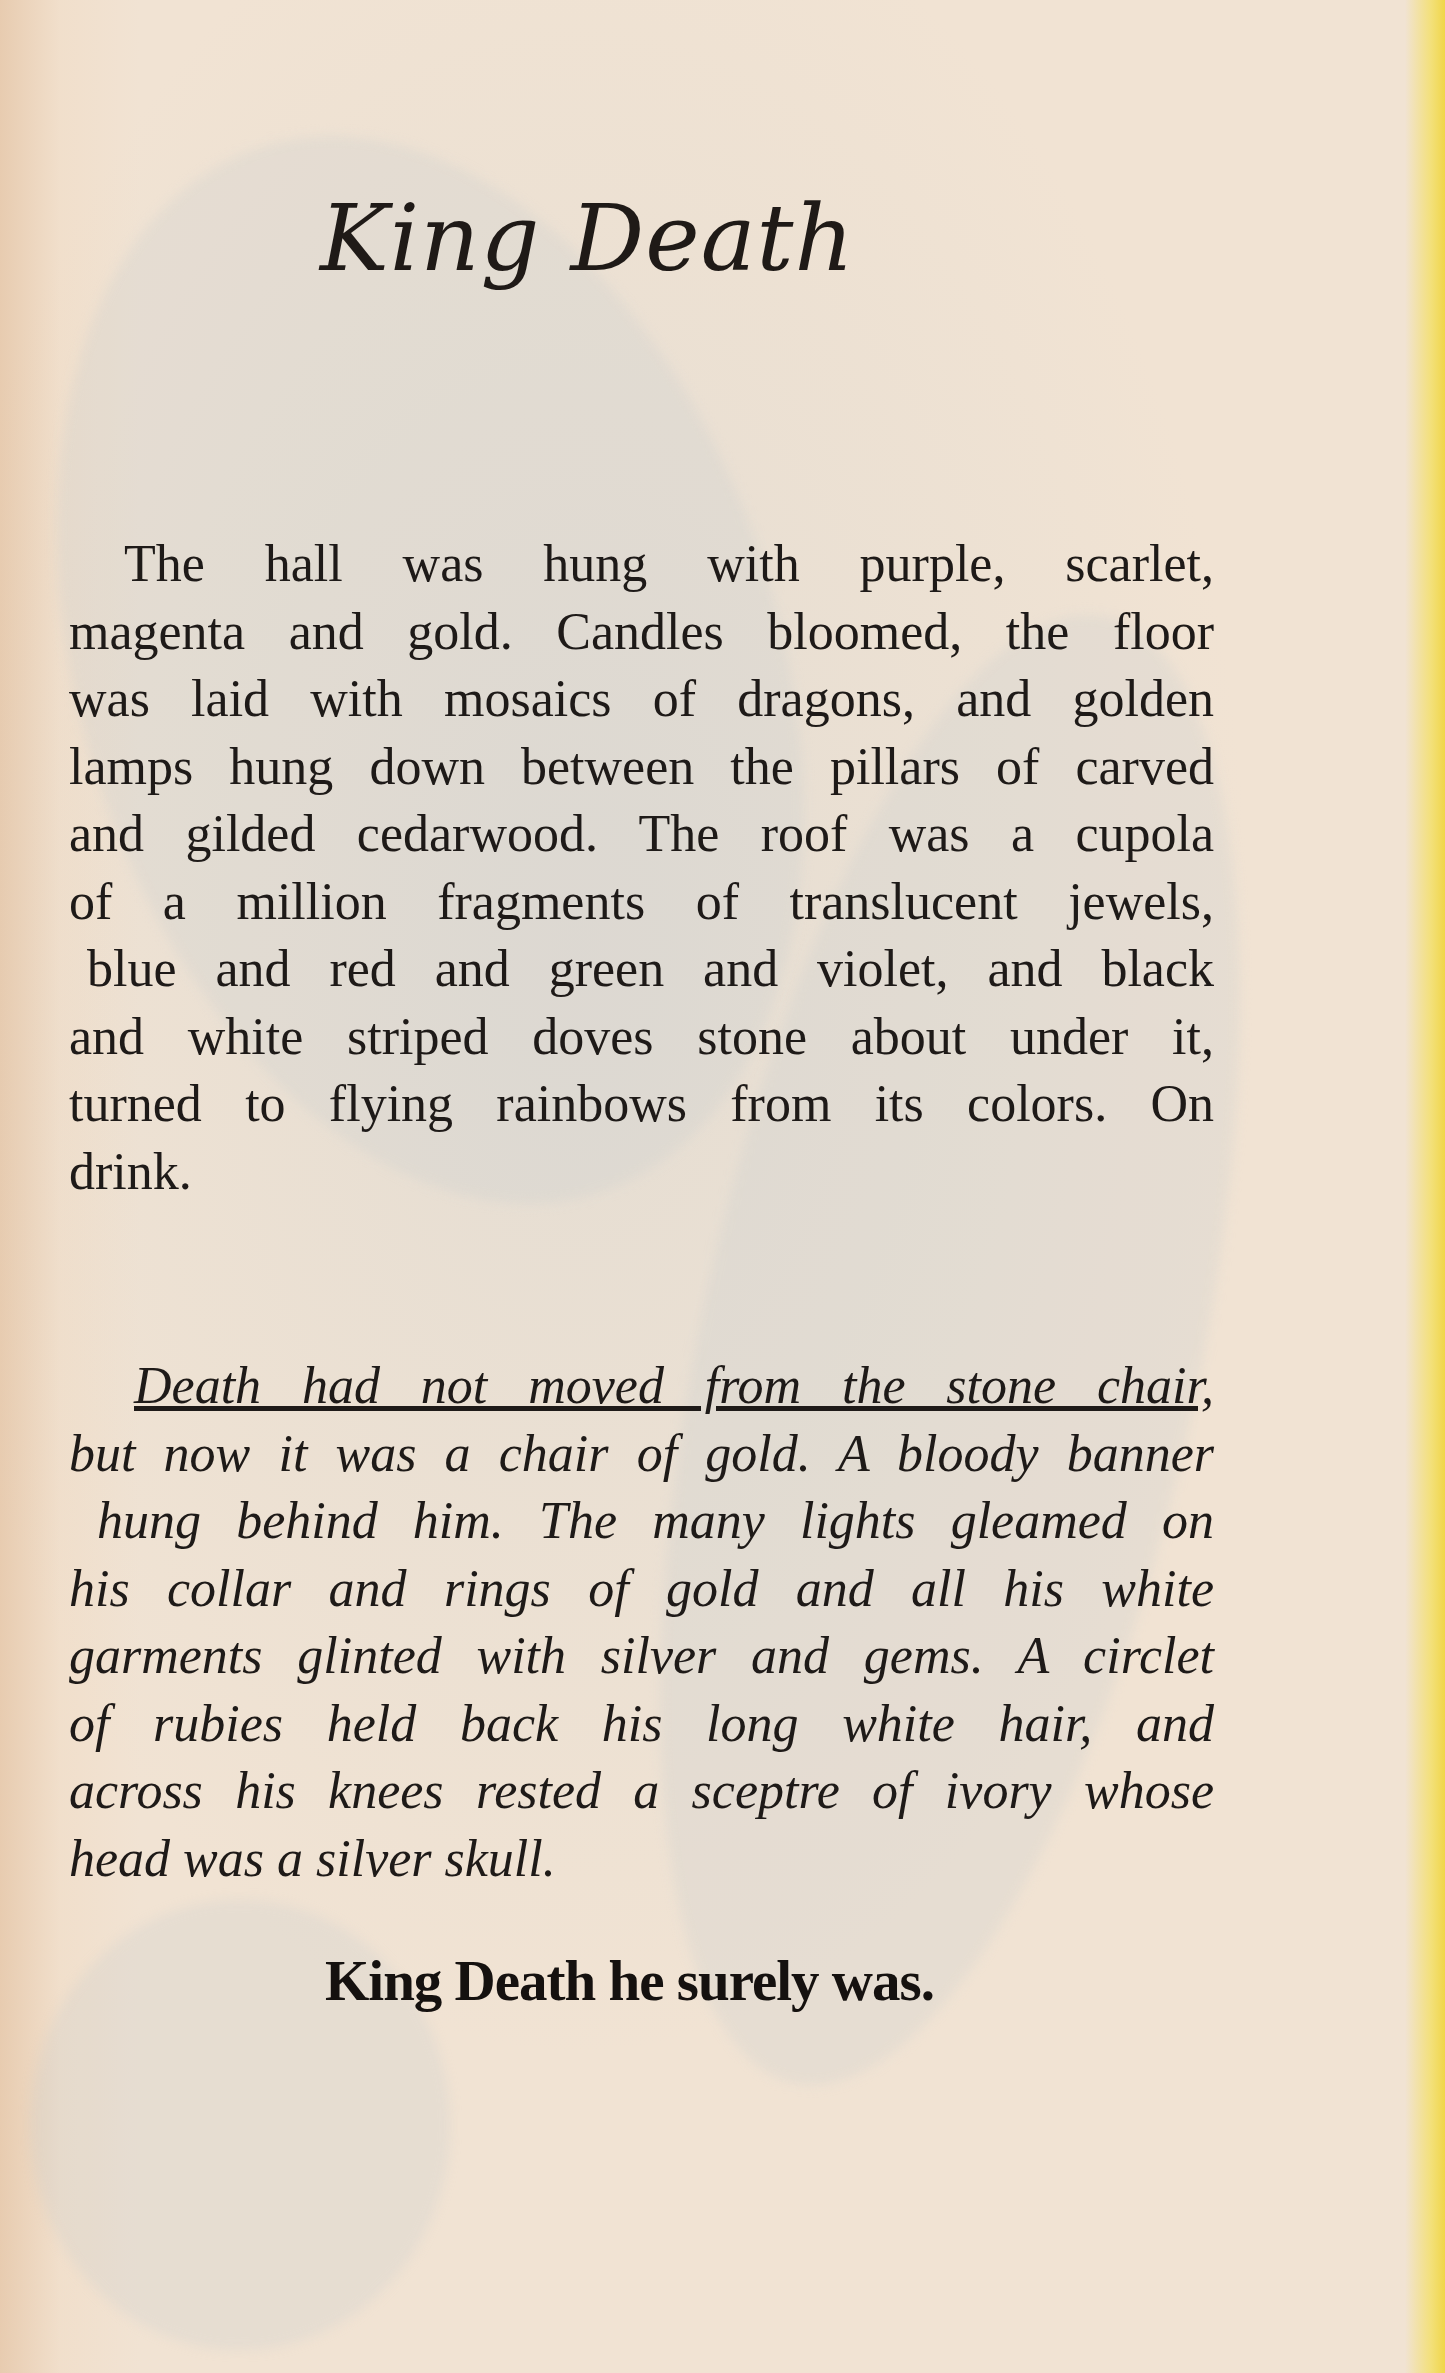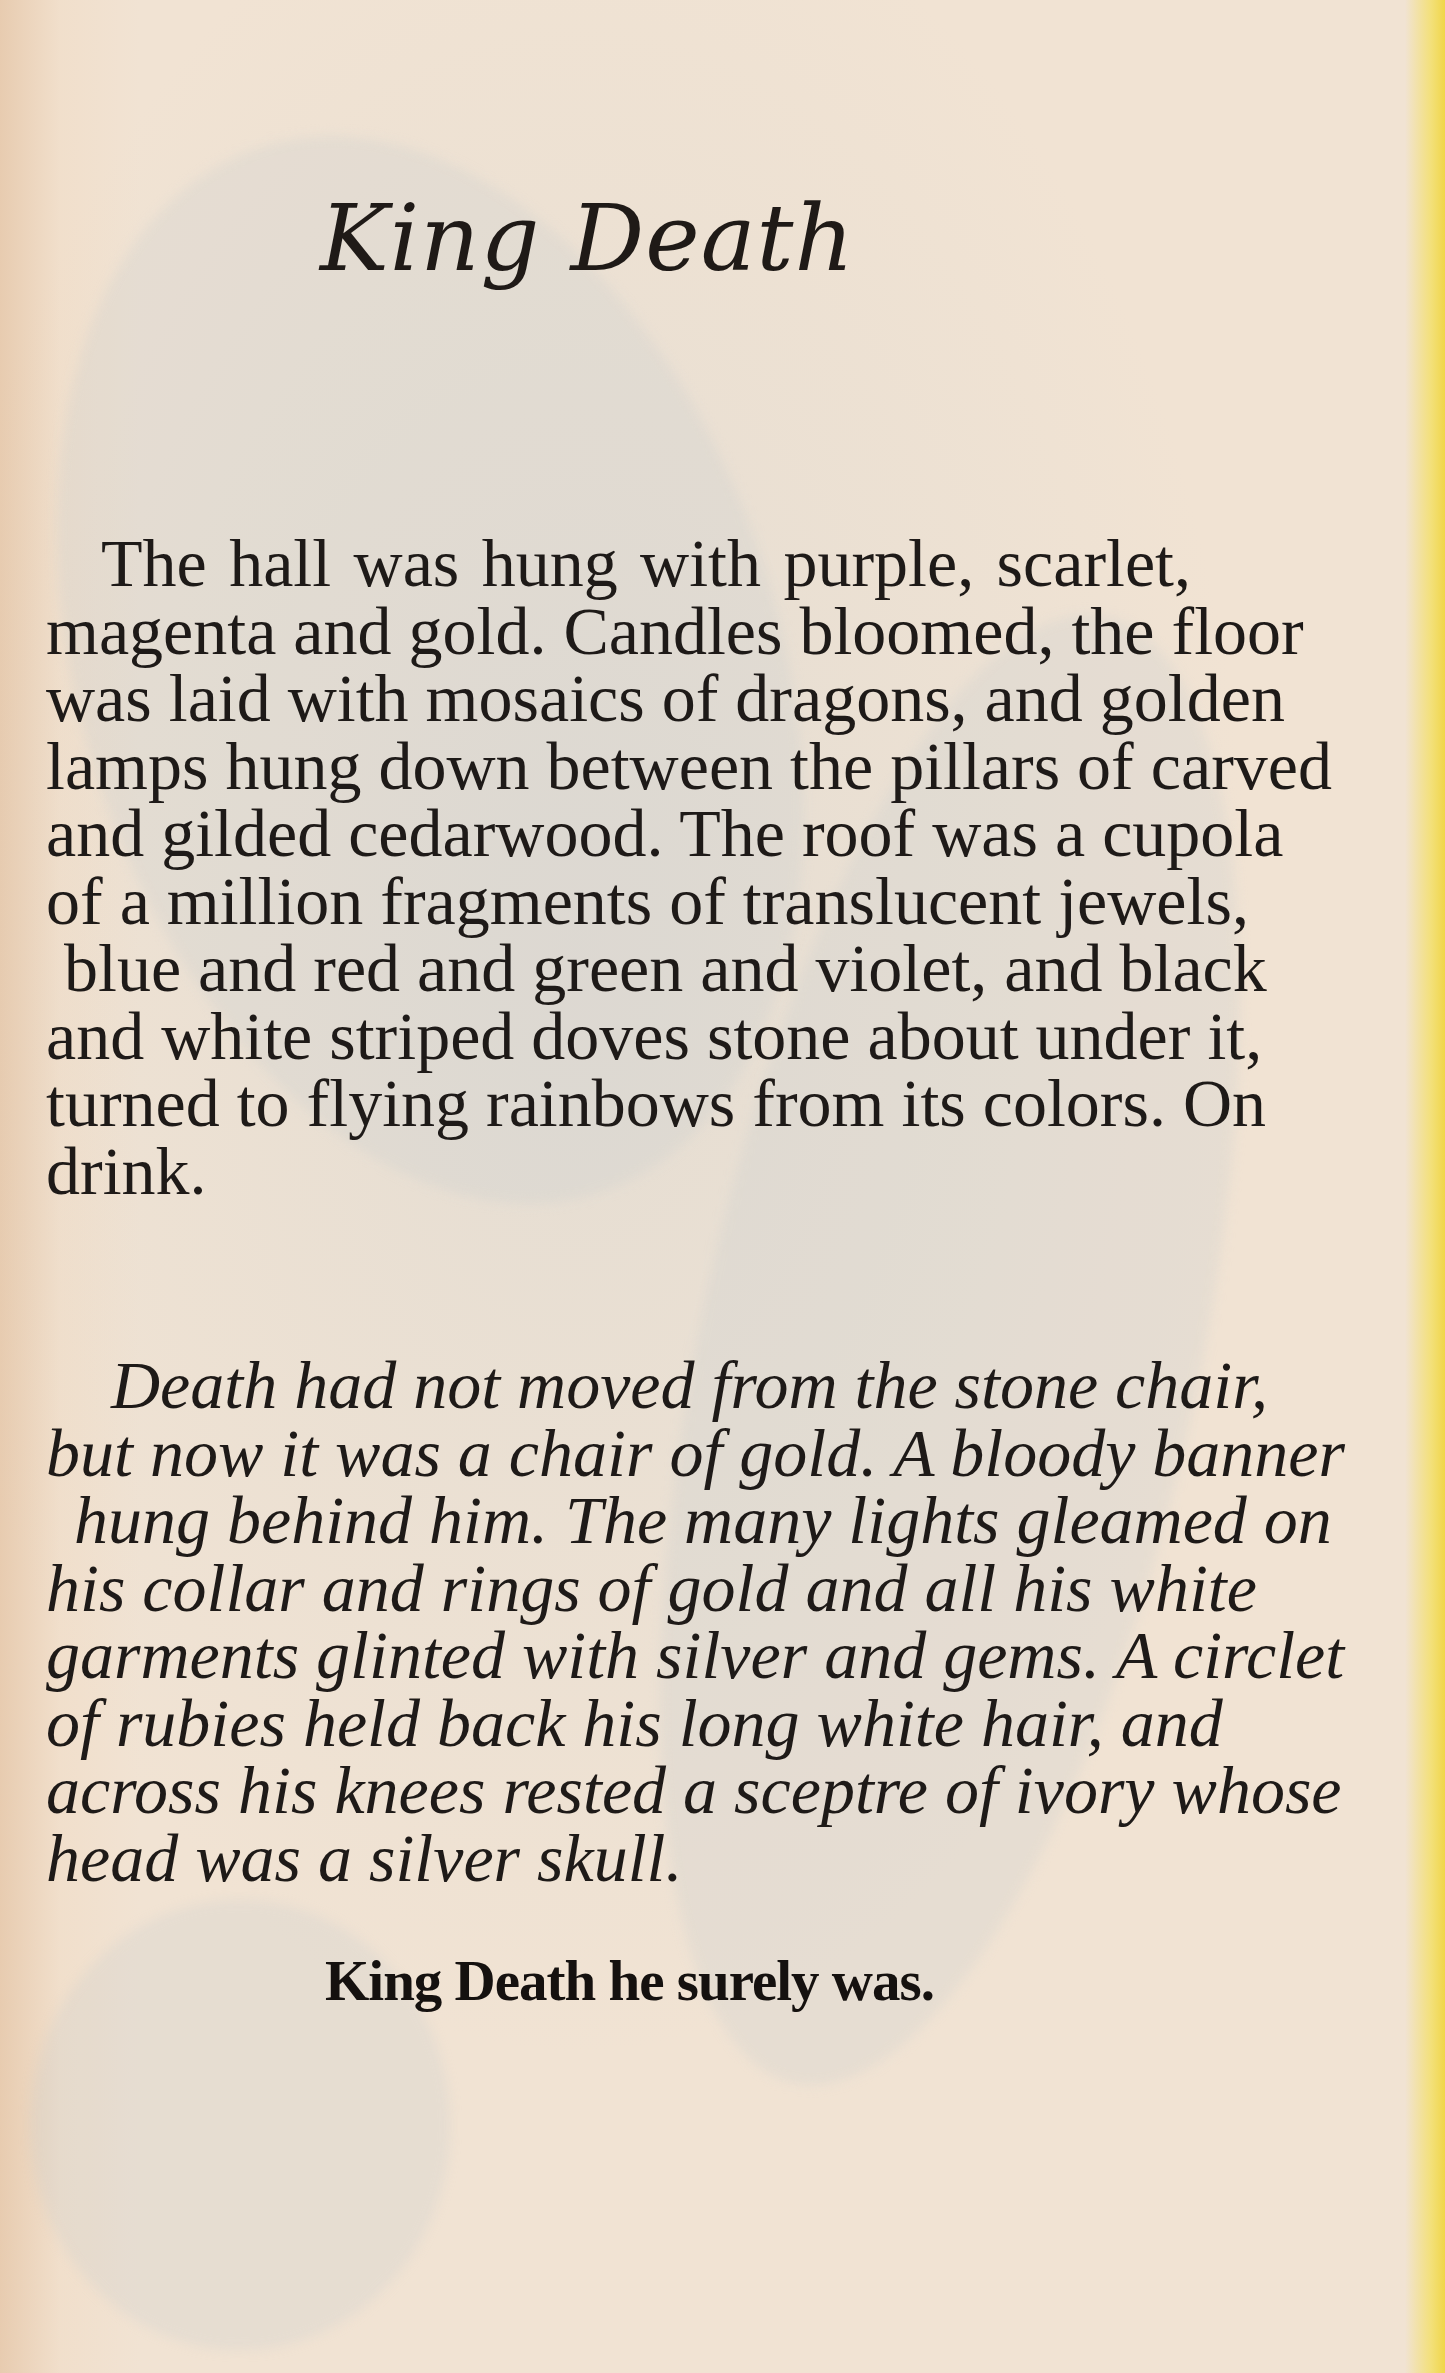--- a/index.html
+++ b/index.html
@@ -32,24 +32,24 @@
       font-family: "DejaVu Serif", serif;
       font-style: italic;
       font-size: 92px;
       color: #1f1a17;
       letter-spacing: 1px;
       margin: 0;
       font-weight: normal;
     }
     .body-text {
       position: absolute;
-      left: 46px;
+      left: 69px;
       width: 1145px;
       font-family: "Liberation Serif", serif;
-      font-size: 68px;
+      font-size: 52px;
       line-height: 67.5px;
       color: #1e1a18;
       text-align: justify;
       margin: 0;
     }
     .para1 { top: 530px; text-indent: 55px; }
     .para2 { top: 1352px; font-style: italic; text-indent: 65px; }
     .line { display: block; text-align: justify; text-align-last: justify; white-space: nowrap; }
     .line.last { text-align-last: left; }
     .closing {
@@ -81,21 +81,21 @@
     <span class="line" style="text-indent:0;">lamps hung down between the pillars of carved</span>
     <span class="line" style="text-indent:0;">and gilded cedarwood. The roof was a cupola</span>
     <span class="line" style="text-indent:0;">of a million fragments of translucent jewels,</span>
     <span class="line" style="text-indent:0;margin-left:18px;">blue and red and green and violet, and black</span>
     <span class="line" style="text-indent:0;">and white striped doves stone about under it,</span>
     <span class="line" style="text-indent:0;">turned to flying rainbows from its colors. On</span>
     <span class="line last" style="text-indent:0;">drink.</span>
   </p>
 
   <p class="body-text para2">
-    <span class="line" style="text-indent:65px;">Death had not moved from the stone chair,</span>
+    <span class="line" style="text-indent:65px;text-decoration:underline;">Death had not moved from the stone chair,</span>
     <span class="line" style="text-indent:0;">but now it was a chair of gold. A bloody banner</span>
     <span class="line" style="text-indent:0;margin-left:28px;">hung behind him. The many lights gleamed on</span>
     <span class="line" style="text-indent:0;">his collar and rings of gold and all his white</span>
     <span class="line" style="text-indent:0;">garments glinted with silver and gems. A circlet</span>
     <span class="line" style="text-indent:0;">of rubies held back his long white hair, and</span>
     <span class="line" style="text-indent:0;">across his knees rested a sceptre of ivory whose</span>
     <span class="line last" style="text-indent:0;">head was a silver skull.</span>
   </p>
 
   <p class="closing">King Death he surely was.</p>

